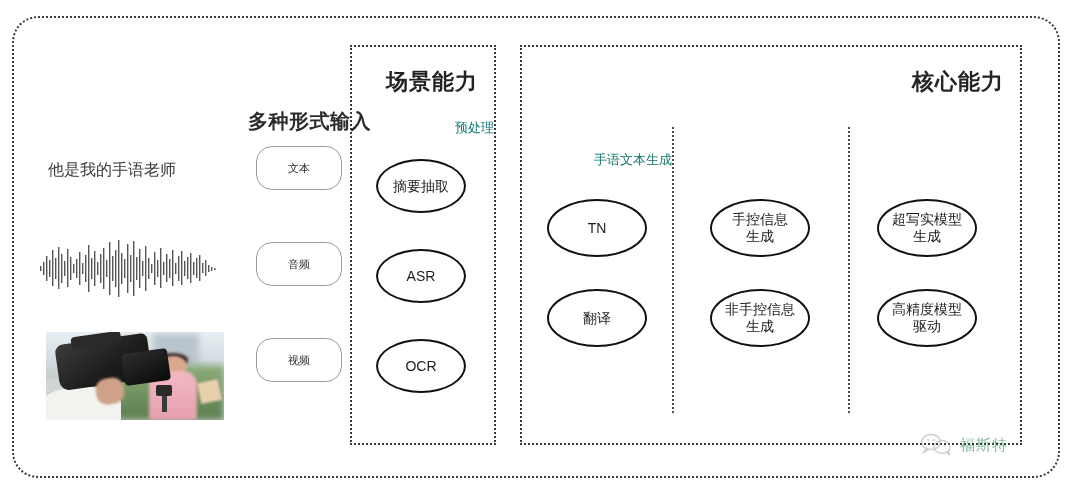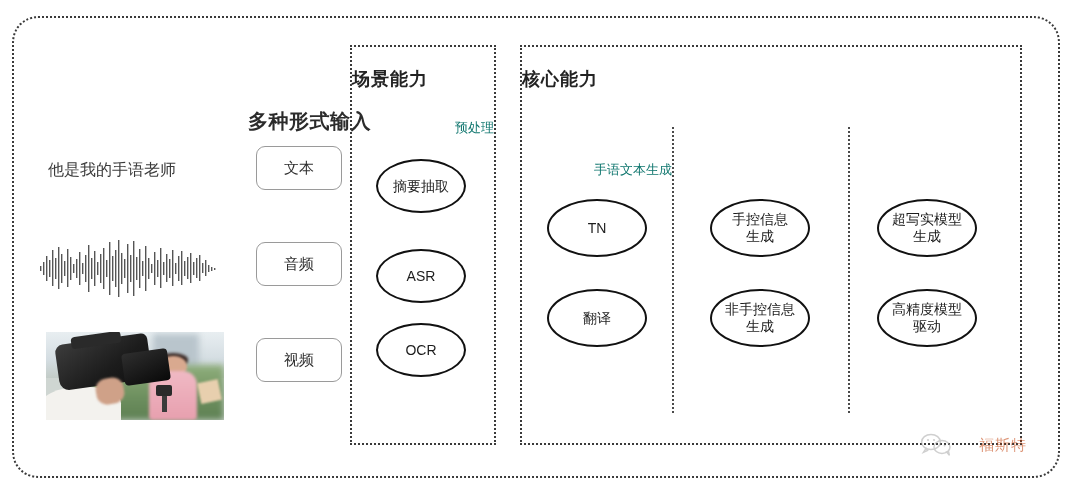--- a/index.html
+++ b/index.html
@@ -84,42 +84,42 @@
   .photo .camera-top  { position:absolute; left:14%; top:2%; width:28%; height:14%;
                      background:#2a2a2a; border-radius:4px; transform: rotate(-8deg); }
   .photo .hand        { position:absolute; left:28%; top:52%; width:16%; height:30%;
                      background:#cfa188; border-radius:40%; transform: rotate(-10deg);
                      filter: blur(.8px); }
 
   .in-btn {
     position: absolute; left: 226px;
     width: 86px; height: 44px;
     border: 1.6px solid #9a9a9a;
-    border-radius: 9px;
+    border-radius: 16px;
     background: #fff;
     display: flex; align-items: center; justify-content: center;
-    font-size: 15px; color: #2f2f2f;
+    font-size: 11px; color: #2f2f2f;
   }
   .in-btn.b0 { top: 86px; }
   .in-btn.b1 { top: 182px; }
   .in-btn.b2 { top: 278px; }
 
   
   .panel {
     position: absolute;
     border: 2px dotted #3a3a3a;
     background: transparent;
   }
   .panel-scene { left: 350px; top: 45px; width: 146px; height: 400px; }
   .panel-core  { left: 520px; top: 45px; width: 502px; height: 400px; }
 
   .panel-title {
-    position: absolute; left: 0; right: 0; top: 20px;
-    text-align: left;
-    font-size: 18px; font-weight: bold; color: #232323;
+    position: absolute; left: 0; right: 16px; top: 20px;
+    text-align: right;
+    font-size: 22px; font-weight: bold; color: #232323;
     letter-spacing: 1px;
   }
 
   .sub-title {
     position: absolute;
     text-align: right;
     font-size: 13px; color: #0f766e;
     white-space: nowrap;
   }
 
@@ -144,21 +144,21 @@
   }
   .ellipse.sz1 { width: 90px; height: 54px; }
   .ellipse.sz2 { width: 100px; height: 58px; }
 
   
   .watermark {
     position: absolute; left: 920px; top: 432px;
     display: flex; align-items: center; gap: 6px;
     opacity: .55;
   }
-  .wm-text { font-size: 15px; color: #c2410c; letter-spacing: 1px; margin-left: 19px; }
+  .wm-text { font-size: 15px; color: #15803d; letter-spacing: 1px; }
 </style>
 </head>
 <body>
 
 <div class="canvas">
 
   <div class="outer-frame"></div>
 
   <div class="input-col">
 
@@ -259,30 +259,30 @@
     </div>
   </div>
 
   <div class="panel panel-scene">
     <div class="panel-title">场景能力</div>
 
     <div class="sub-title" style="left:0; right:0; top:72px;">预处理</div>
 
     <div class="ellipse sz1" style="left:24px; top:112px;">摘要抽取</div>
     <div class="ellipse sz1" style="left:24px; top:202px;">ASR</div>
-    <div class="ellipse sz1" style="left:24px; top:276px;text-align:right;">OCR</div>
+    <div class="ellipse sz1" style="left:24px; top:292px;text-align:right;">OCR</div>
   </div>
 
   <div class="panel panel-core">
     <div class="panel-title">核心能力</div>
 
     <div class="v-divider" style="left:150px;"></div>
     <div class="v-divider" style="left:326px;"></div>
 
-    <div class="sub-title" style="left:0px; width:150px; top:114px;font-family:Liberation Mono, monospace;">手语文本生成</div>
+    <div class="sub-title" style="left:0px; width:150px; top:104px;font-family:Liberation Mono, monospace;">手语文本生成</div>
     <div class="ellipse sz2" style="left:25px; top:152px;">TN</div>
     <div class="ellipse sz2" style="left:25px; top:242px;">翻译</div>
 
     <div class="ellipse sz2" style="left:188px; top:152px;">手控信息<br>生成</div>
     <div class="ellipse sz2" style="left:188px; top:242px;">非手控信息<br>生成</div>
 
     <div class="ellipse sz2" style="left:355px; top:152px;">超写实模型<br>生成</div>
     <div class="ellipse sz2" style="left:355px; top:242px;">高精度模型<br>驱动</div>
   </div>
 

